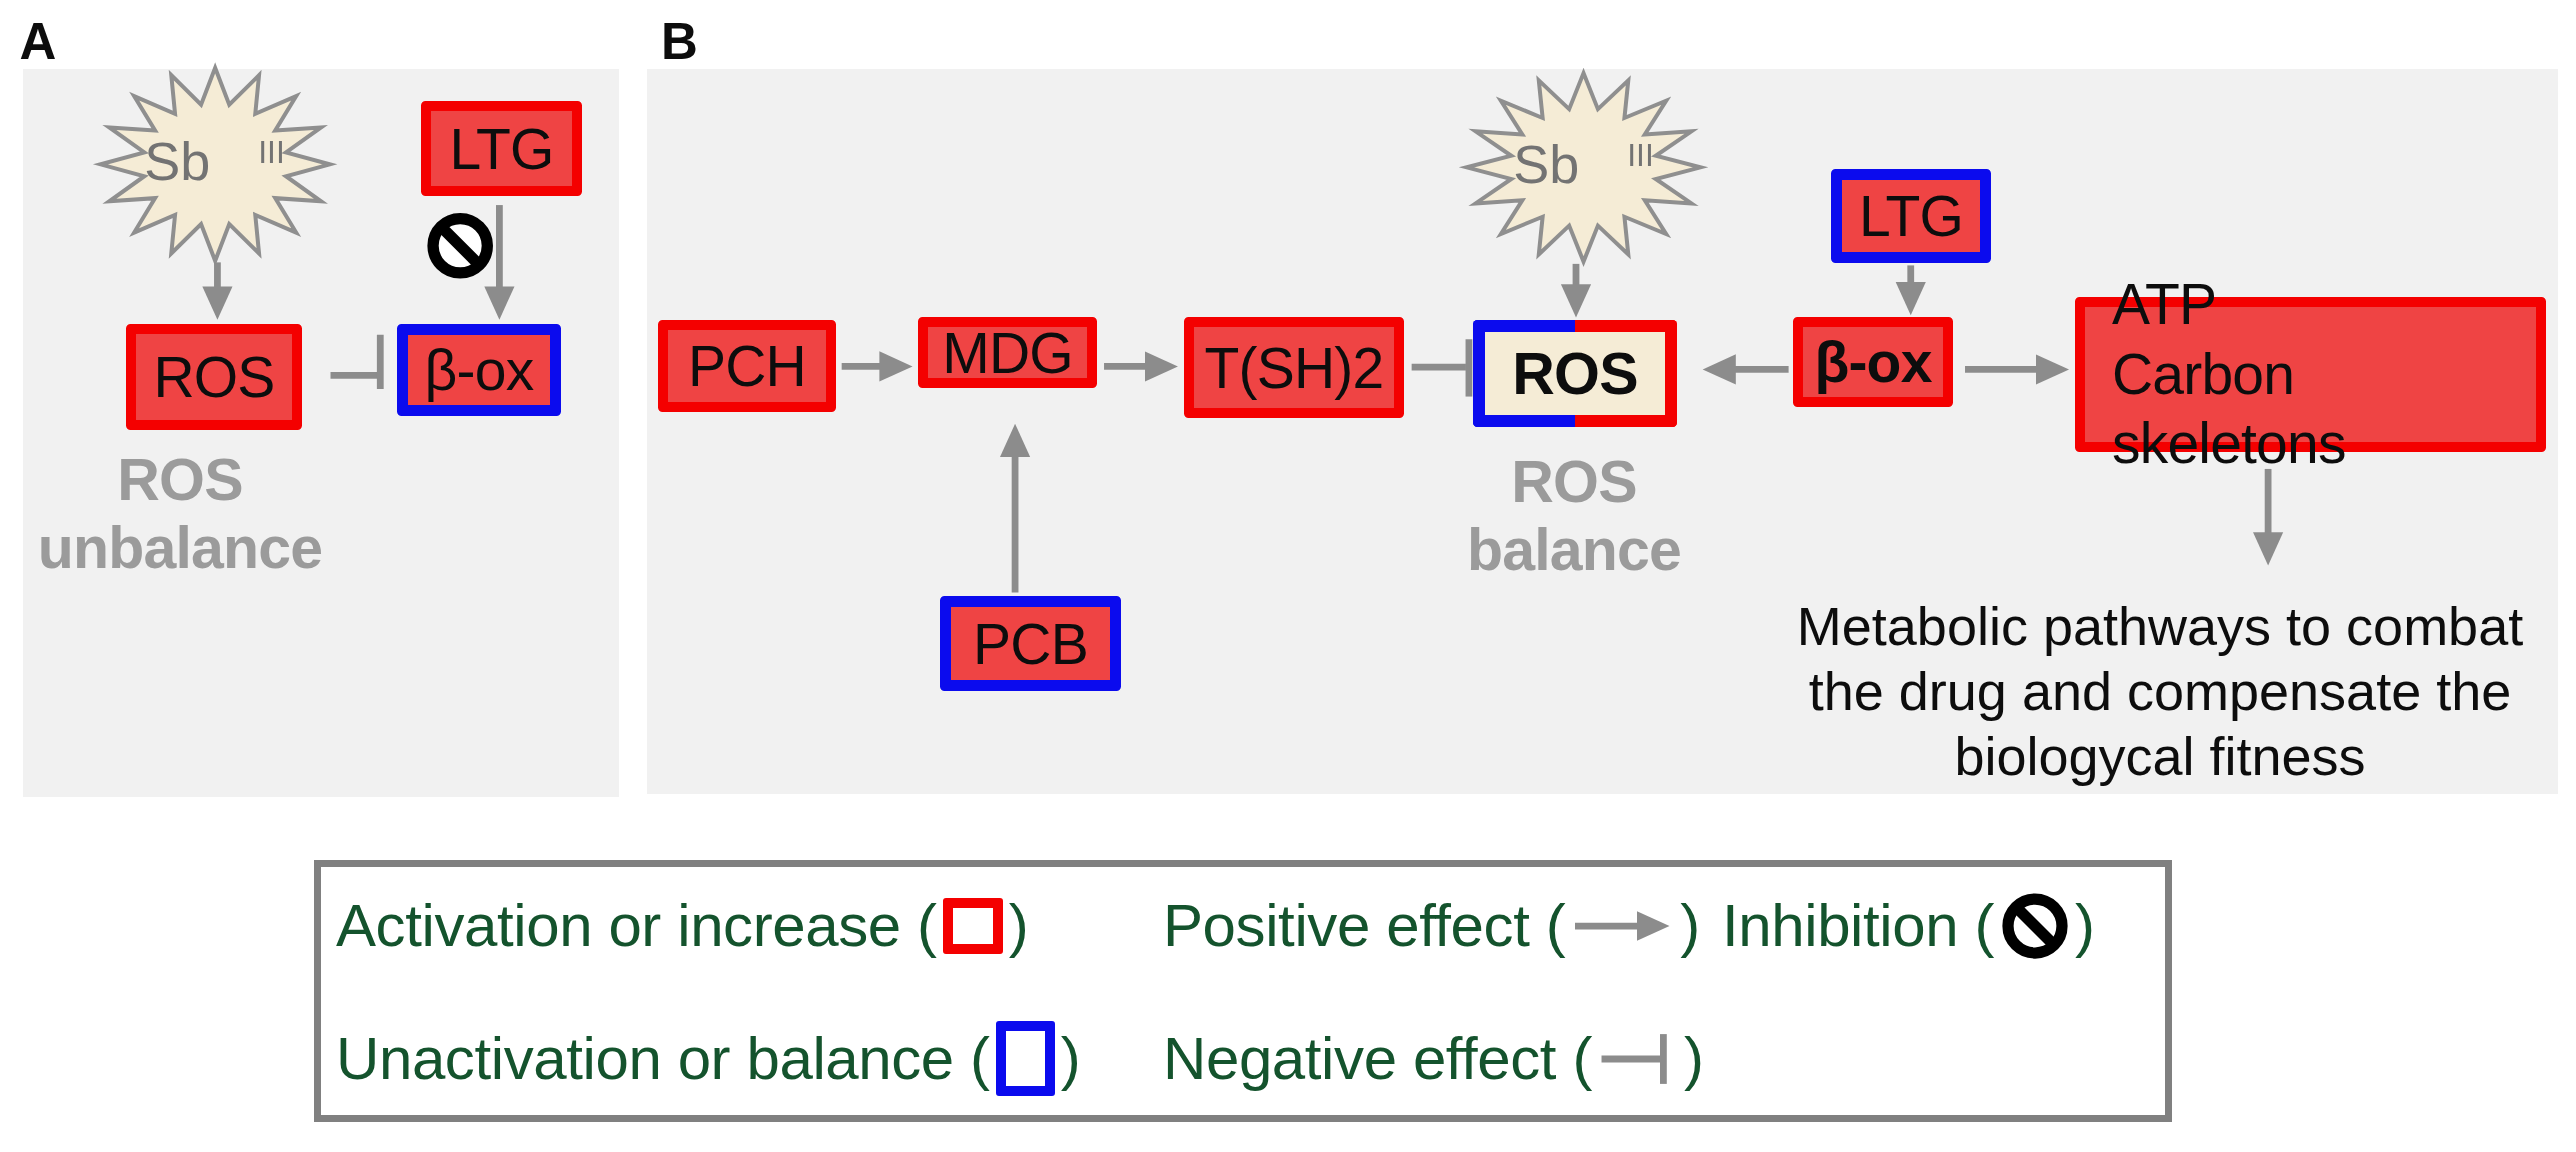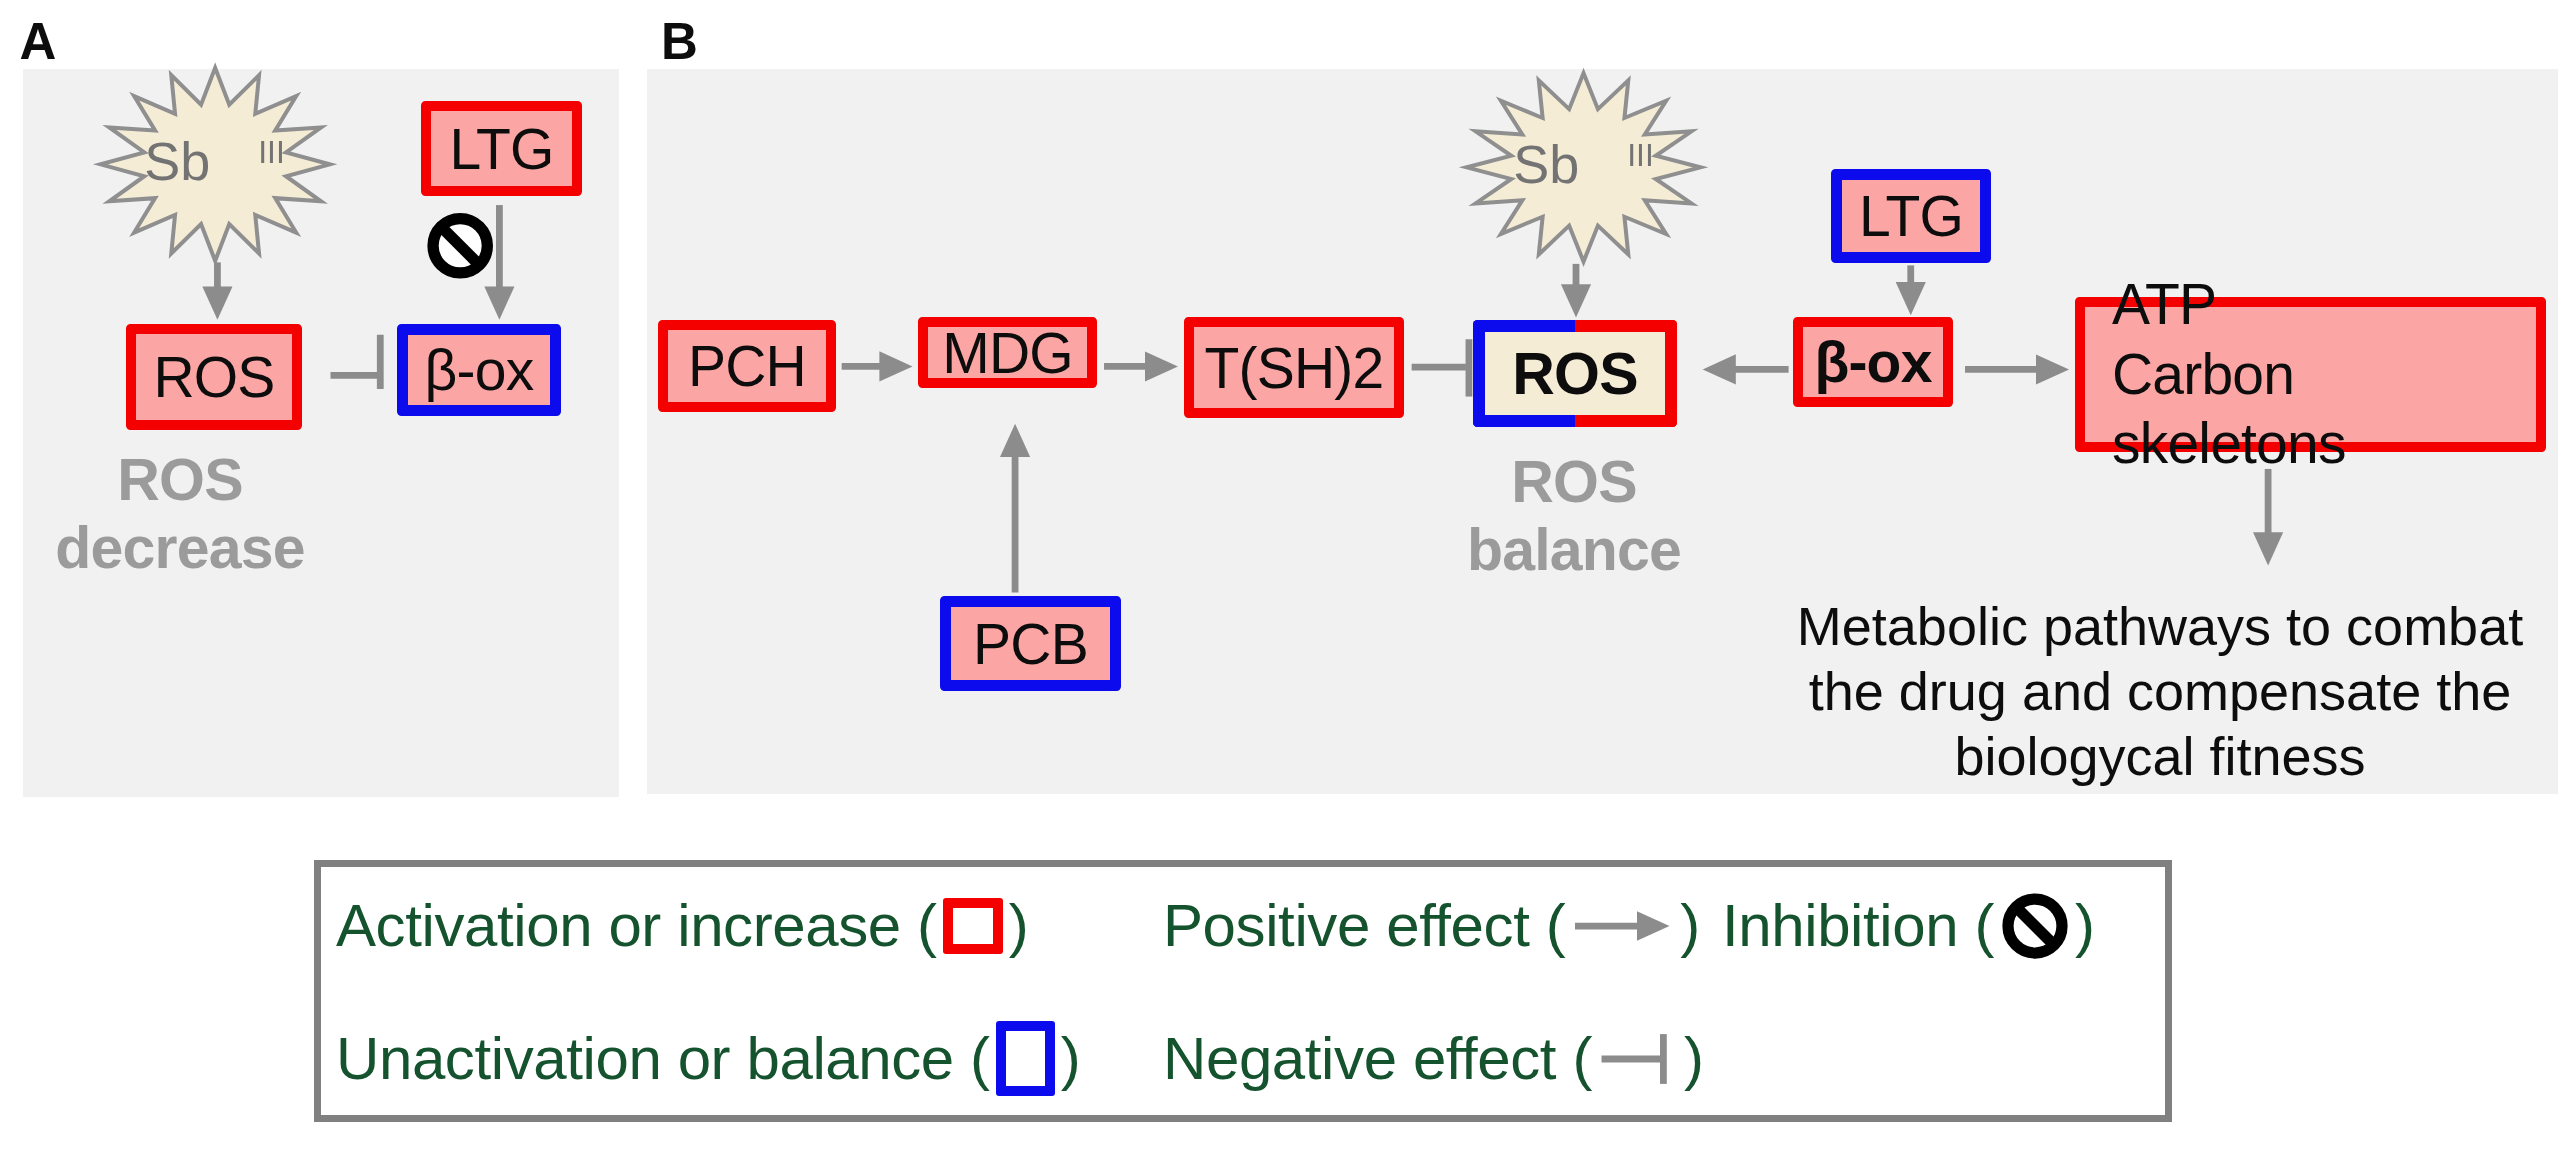--- a/index.html
+++ b/index.html
@@ -5,21 +5,21 @@
   html,body{margin:0;padding:0;background:#ffffff;}
   .page{
     position:relative; width:2576px; height:1152px; overflow:hidden;
     background:#ffffff; font-family:"Liberation Sans", sans-serif; color:#111;
   }
   .panel-bg{position:absolute; background:#f1f1f1; z-index:1;}
   .ptitle{position:absolute; z-index:4; font-size:51px; font-weight:bold; color:#0d0d0d;}
   .overlay{position:absolute; left:0; top:0; z-index:2;}
   .conn{stroke:#8c8c8c; stroke-width:9; fill:none;}
   .node{
-    position:absolute; z-index:3; box-sizing:border-box; background:#fca5a5;
+    position:absolute; z-index:3; box-sizing:border-box; background:#ef4444;
     display:flex; align-items:center; justify-content:center;
     font-size:57px; color:#0d0d0d; border-radius:4.5px; letter-spacing:-0.8px;
   }
   .red-border{border:10.6px solid #f40000;}
   .blue-border{border:11.3px solid #0b0bee;}
   .bold-label{font-weight:bold;}
   .split-node{position:absolute; z-index:3; box-sizing:border-box;}
   .split-half{position:absolute; top:0; height:100%; width:50%; box-sizing:border-box; background:#f5ecd6;}
   .split-left{left:0; border:12px solid #0b0bee; border-right:none; border-radius:4.5px 0 0 4.5px;}
   .split-right{right:0; border:12px solid #f40000; border-left:none; border-radius:0 4.5px 4.5px 0;}
@@ -95,21 +95,21 @@
   <div class="starburst-label" style="left:1493px; top:137px; width:181px; height:68px;">
     <span class="base">Sb</span>
       <span class="sup">III</span>
   </div>
 
   <div class="node red-border" style="left:421px; top:101px; width:161px; height:95px;">LTG</div>
   <div class="node red-border" style="left:126px; top:324px; width:176px; height:106px;">ROS</div>
   <div class="node blue-border" style="left:397px; top:324px; width:164px; height:92px;">β-ox</div>
   <div class="caption" style="left:29px; top:446px; width:302px;">
     <div>ROS</div>
-    <div>decrease</div>
+    <div>unbalance</div>
   </div>
 
   <div class="node red-border" style="left:658px; top:320px; width:178px; height:92px;">PCH</div>
   <div class="node red-border" style="left:918px; top:317px; width:179px; height:71px;">MDG</div>
   <div class="node red-border" style="left:1184px; top:317px; width:220px; height:101px;">T(SH)2</div>
 
   <div class="split-node" style="left:1473px; top:320px; width:204px; height:107px;">
     <div class="split-half split-left"></div>
     <div class="split-half split-right"></div>
     <div class="split-label">ROS</div>

